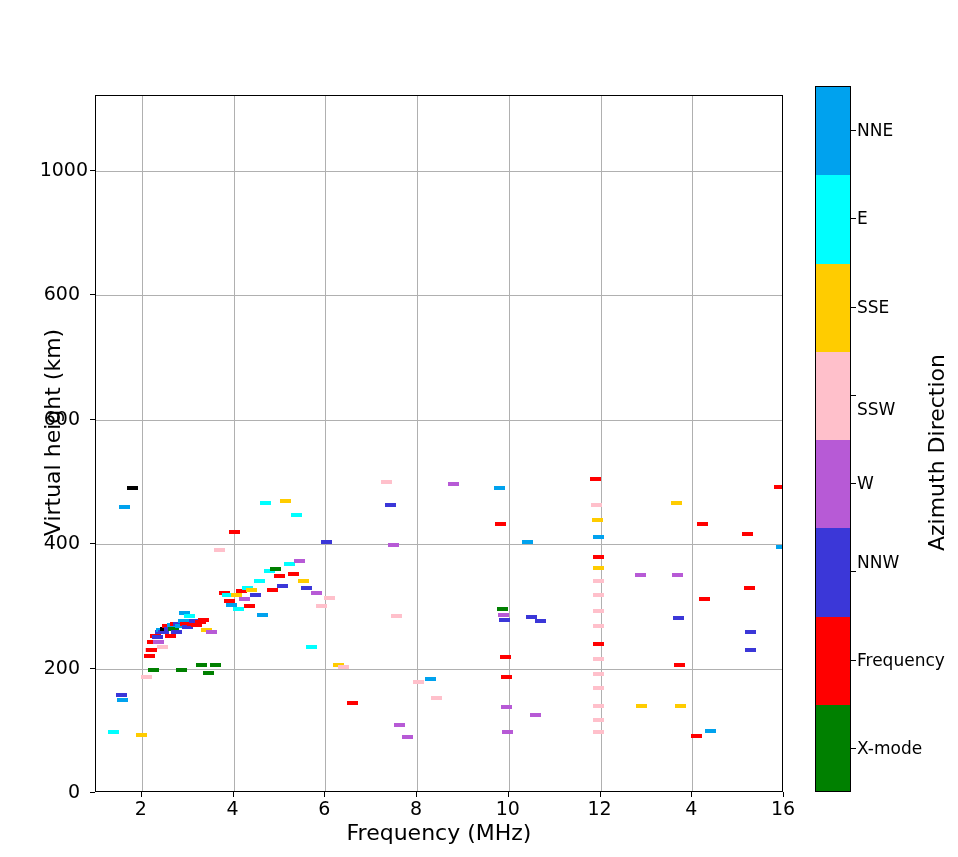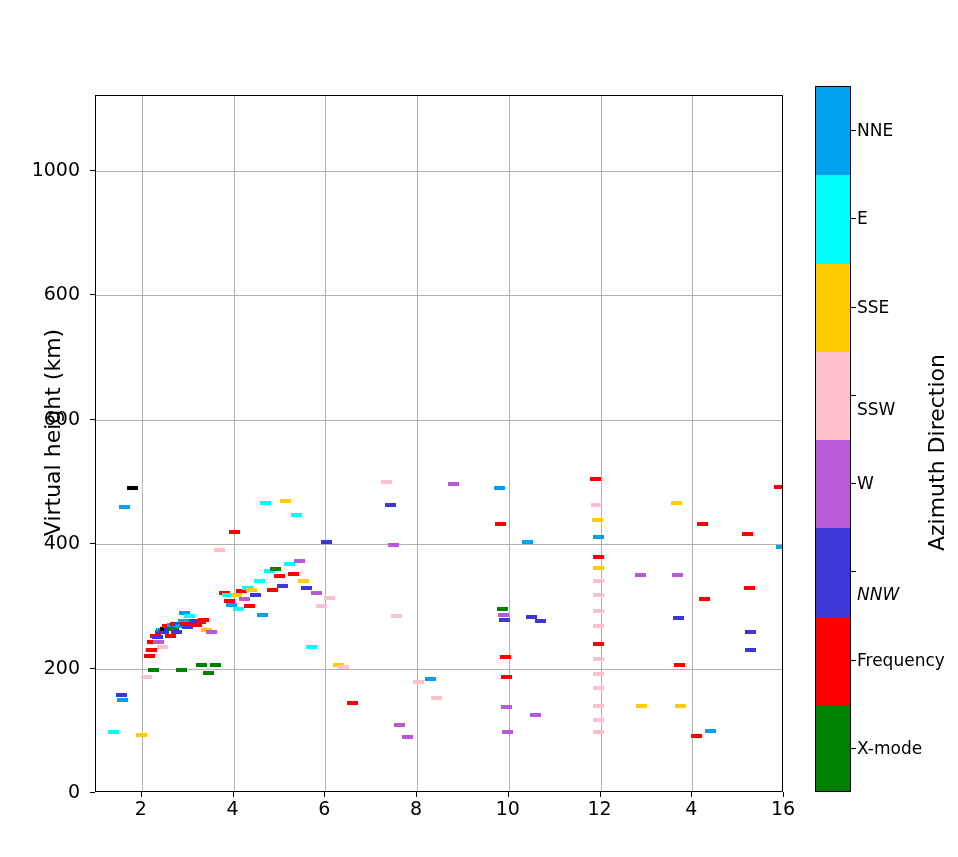--- a/index.html
+++ b/index.html
@@ -297,20 +297,21 @@
       <div class="mark" style="left: 602.692px; top: 500.836px; width: 11px; background: rgb(255, 0, 0);"></div>
       <div class="mark" style="left: 609.113px; top: 632.768px; width: 11px; background: rgb(0, 162, 238);"></div>
       <div class="mark" style="left: 645.807px; top: 436.114px; width: 11px; background: rgb(255, 0, 0);"></div>
       <div class="mark" style="left: 647.641px; top: 489.634px; width: 11px; background: rgb(255, 0, 0);"></div>
       <div class="mark" style="left: 648.559px; top: 534.441px; width: 11px; background: rgb(59, 55, 216);"></div>
       <div class="mark" style="left: 649.476px; top: 551.866px; width: 11px; background: rgb(59, 55, 216);"></div>
       <div class="mark" style="left: 677.913px; top: 388.818px; width: 11px; background: rgb(255, 0, 0);"></div>
       <div class="mark" style="left: 680.207px; top: 448.561px; width: 11px; background: rgb(0, 162, 238);"></div>
     </div>
 
+  <div id="xlabel">Frequency (MHz)</div>
   <div id="ylabel">Virtual height (km)</div>
 
   <div id="axis-ticks">
       <div class="xtick" style="left: 140.867px;">2</div>
       <div class="tickmark-x" style="left: 140.867px;"></div>
       <div class="xtick" style="left: 232.6px;">4</div>
       <div class="tickmark-x" style="left: 232.6px;"></div>
       <div class="xtick" style="left: 324.333px;">6</div>
       <div class="tickmark-x" style="left: 324.333px;"></div>
       <div class="xtick" style="left: 416.067px;">8</div>
@@ -326,21 +327,21 @@
       <div class="ytick" style="top: 792px;">0</div>
       <div class="tickmark-y" style="top: 792px;"></div>
       <div class="ytick" style="top: 667.536px;">200</div>
       <div class="tickmark-y" style="top: 667.536px;"></div>
       <div class="ytick" style="top: 543.071px;">400</div>
       <div class="tickmark-y" style="top: 543.071px;"></div>
       <div class="ytick" style="top: 418.607px;">600</div>
       <div class="tickmark-y" style="top: 418.607px;"></div>
       <div class="ytick" style="top: 294.143px;">600</div>
       <div class="tickmark-y" style="top: 294.143px;"></div>
-      <div class="ytick" style="top: 169.679px;">1000</div>
+      <div class="ytick" style="top: 169.679px; padding-left: 8px;">1000</div>
       <div class="tickmark-y" style="top: 169.679px;"></div>
     </div>
 
   <div id="colorbar">
       <div class="cb-seg" style="height: 88.25px; background: rgb(0, 162, 238);"></div>
       <div class="cb-seg" style="height: 88.25px; background: rgb(0, 255, 255);"></div>
       <div class="cb-seg" style="height: 88.25px; background: rgb(255, 204, 0);"></div>
       <div class="cb-seg" style="height: 88.25px; background: rgb(255, 192, 203);"></div>
       <div class="cb-seg" style="height: 88.25px; background: rgb(183, 90, 214);"></div>
       <div class="cb-seg" style="height: 88.25px; background: rgb(59, 55, 216);"></div>
@@ -351,21 +352,21 @@
       <div class="cb-label" style="top: 130.125px;">NNE</div>
       <div class="cb-tick" style="top: 130.125px;"></div>
       <div class="cb-label" style="top: 218.375px;">E</div>
       <div class="cb-tick" style="top: 218.375px;"></div>
       <div class="cb-label" style="top: 306.625px;">SSE</div>
       <div class="cb-tick" style="top: 306.625px;"></div>
       <div class="cb-label" style="top: 409px;">SSW</div>
       <div class="cb-tick" style="top: 394.875px;"></div>
       <div class="cb-label" style="top: 483.125px;">W</div>
       <div class="cb-tick" style="top: 483.125px;"></div>
-      <div class="cb-label" style="top: 594px; font-style: italic;">NNW</div>
+      <div class="cb-label" style="top: 562px;">NNW</div>
       <div class="cb-tick" style="top: 571.375px;"></div>
       <div class="cb-label" style="top: 659.625px;">Frequency</div>
       <div class="cb-tick" style="top: 659.625px;"></div>
       <div class="cb-label" style="top: 747.875px;">X-mode</div>
       <div class="cb-tick" style="top: 747.875px;"></div>
     </div>
   <div id="cb-title">Azimuth Direction</div>
 
 </div>
 

